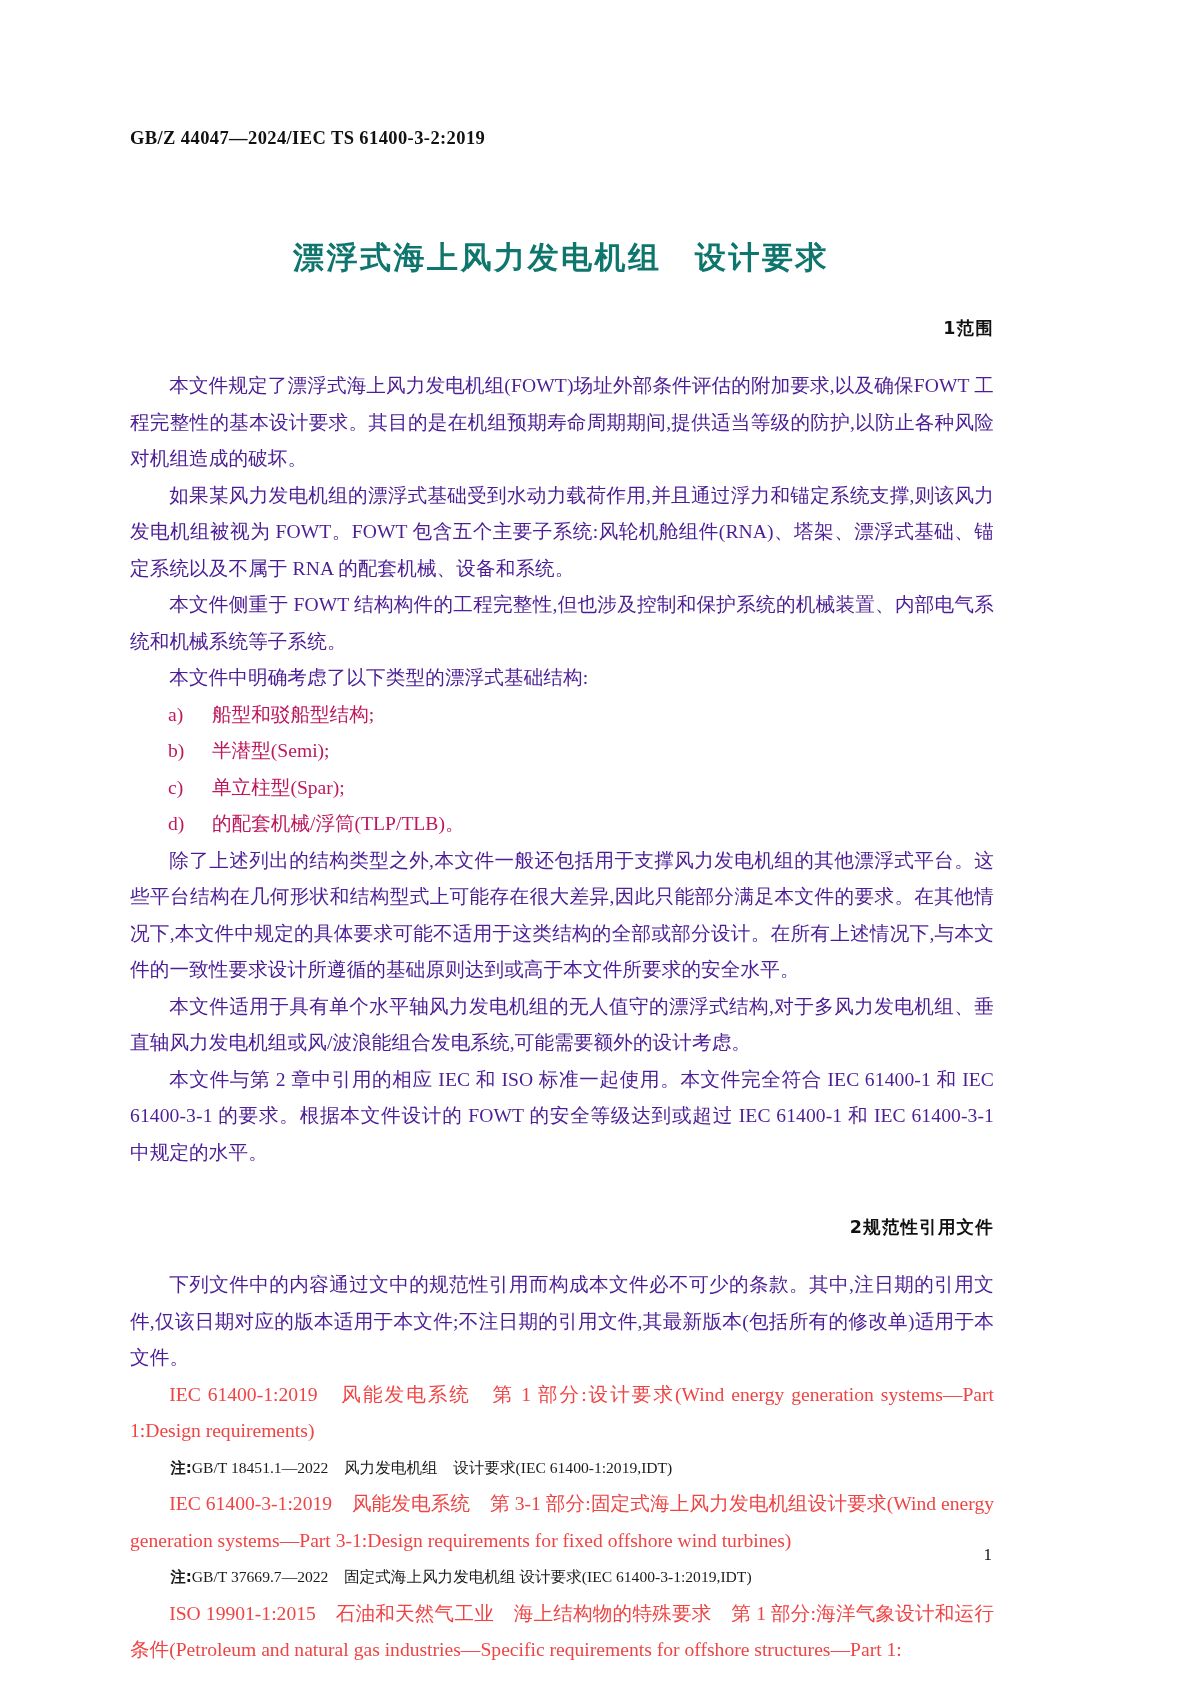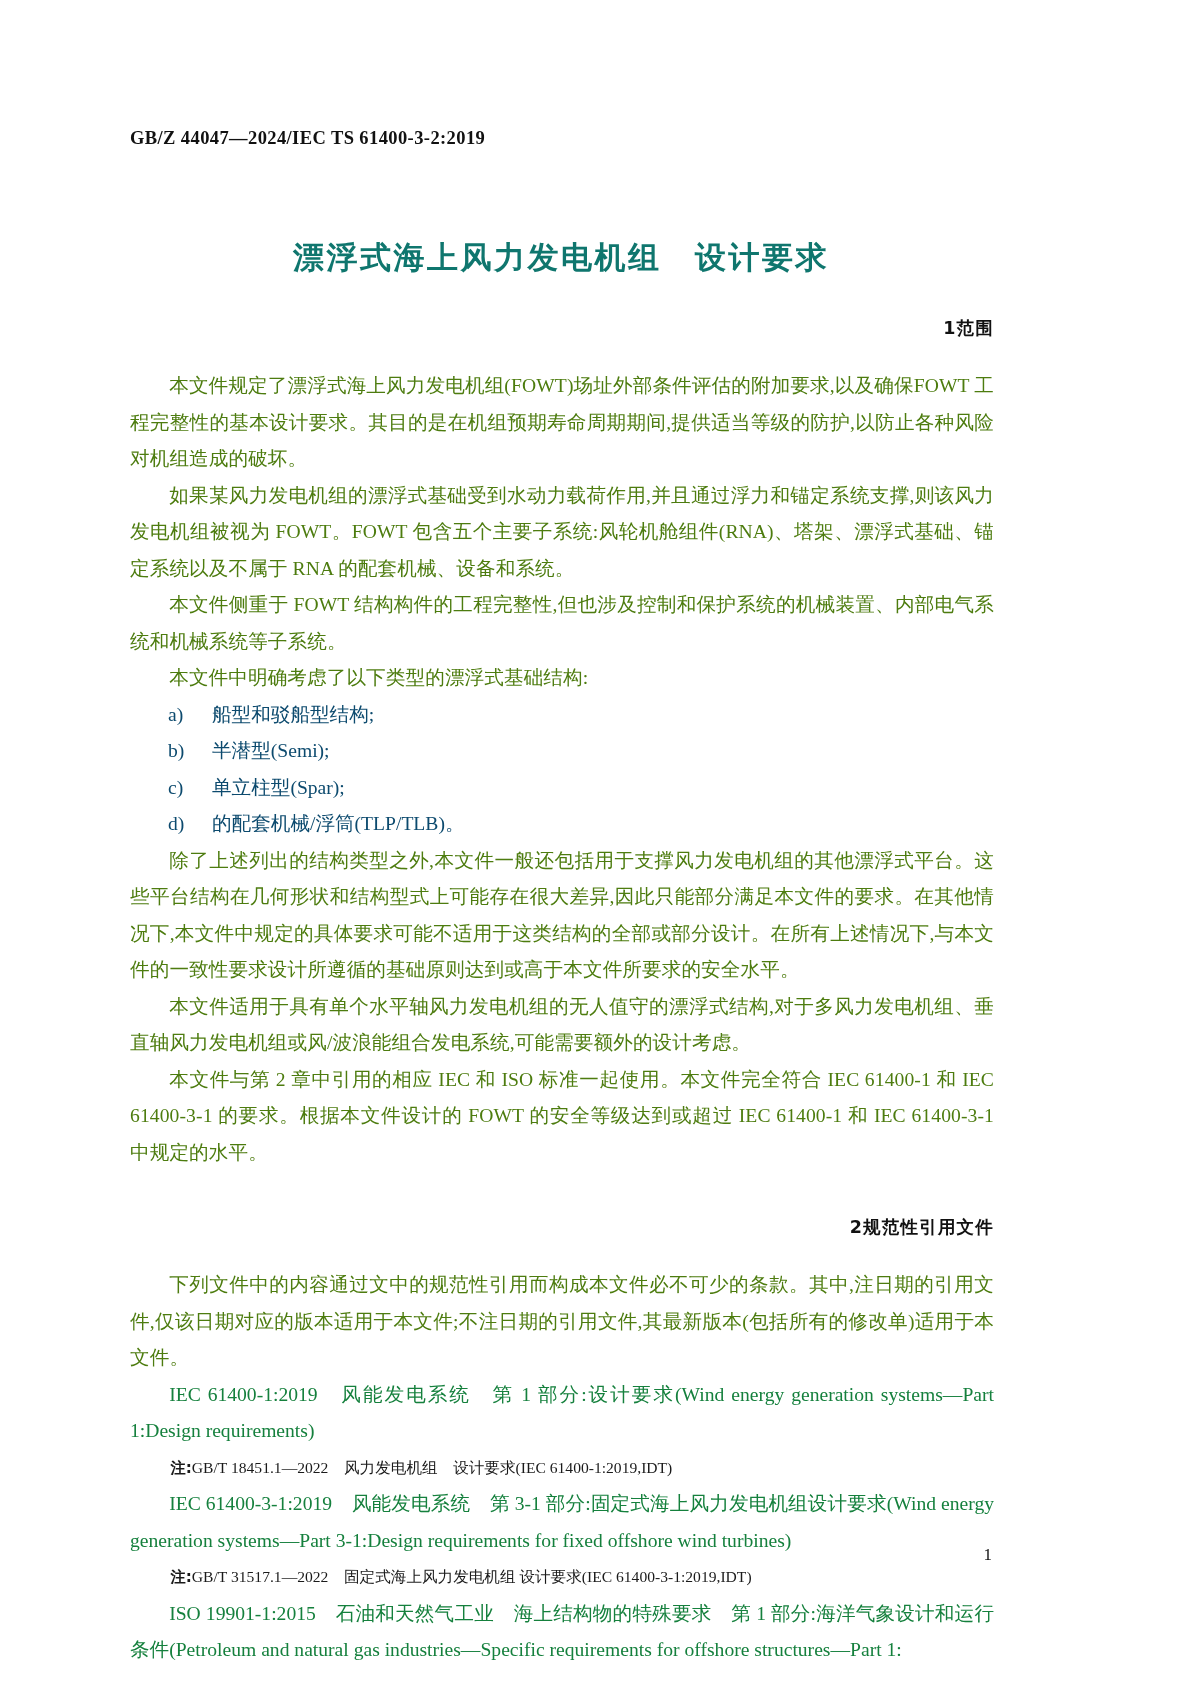--- a/index.html
+++ b/index.html
@@ -74,32 +74,32 @@
   .gap-before-heading { height: 46px; }
   p.body-text {
     margin: 0;
     padding: 0;
     font-size: 19.6px;
     line-height: 36.5px;
     text-align: justify;
     text-justify: inter-ideograph;
     text-indent: 2em;
     letter-spacing: 0.1px;
-    color: #4d7c0f;
+    color: #4c1d95;
     font-family: "Liberation Serif", "DejaVu Serif", serif;
   }
   p.ref-entry {
     margin: 0;
     padding: 0;
     font-size: 19.6px;
     line-height: 36.5px;
     text-align: justify;
     text-justify: inter-ideograph;
     text-indent: 2em;
-    color: #15803d;
+    color: #ef4444;
     font-family: "Liberation Serif", "DejaVu Serif", serif;
   }
   p.note-entry {
     margin: 0;
     padding: 0;
     font-size: 15.6px;
     line-height: 36.5px;
     text-indent: 2.6em;
     color: #1a1a1a;
     font-family: "Liberation Serif", "DejaVu Serif", serif;
@@ -110,21 +110,21 @@
     font-size: 15.2px;
   }
   ul.list-block {
     list-style: none;
     margin: 0;
     padding: 0;
   }
   ul.list-block li {
     font-size: 19.6px;
     line-height: 36.5px;
-    color: #0c4a6e;
+    color: #be185d;
     padding-left: 38px;
     text-indent: 0;
     font-family: "Liberation Serif", "DejaVu Serif", serif;
   }
   ul.list-block li .item-marker {
     display: inline-block;
     width: 44px;
     font-family: "Liberation Serif", "DejaVu Serif", serif;
   }
   .page-number {
@@ -176,21 +176,21 @@
       <span class="sec-num">2</span><span>规范性引用文件</span>
     </h2>
     <div class="gap-after-heading"></div>
 
     <p class="body-text">下列文件中的内容通过文中的规范性引用而构成本文件必不可少的条款。其中,注日期的引用文件,仅该日期对应的版本适用于本文件;不注日期的引用文件,其最新版本(包括所有的修改单)适用于本文件。</p>
 
     <p class="ref-entry">IEC 61400-1:2019　风能发电系统　第 1 部分:设计要求(Wind energy generation systems—Part 1:Design requirements)</p>
     <p class="note-entry"><span class="note-label">注:</span><span>GB/T 18451.1—2022　风力发电机组　设计要求(IEC 61400-1:2019,IDT)</span></p>
 
     <p class="ref-entry">IEC 61400-3-1:2019　风能发电系统　第 3-1 部分:固定式海上风力发电机组设计要求(Wind energy generation systems—Part 3-1:Design requirements for fixed offshore wind turbines)</p>
-    <p class="note-entry"><span class="note-label">注:</span><span>GB/T 31517.1—2022　固定式海上风力发电机组 设计要求(IEC 61400-3-1:2019,IDT)</span></p>
+    <p class="note-entry"><span class="note-label">注:</span><span>GB/T 37669.7—2022　固定式海上风力发电机组 设计要求(IEC 61400-3-1:2019,IDT)</span></p>
 
     <p class="ref-entry">ISO 19901-1:2015　石油和天然气工业　海上结构物的特殊要求　第 1 部分:海洋气象设计和运行条件(Petroleum and natural gas industries—Specific requirements for offshore structures—Part 1:</p>
 
   </div>
 
   <div class="page-number">1</div>
 
 </div>
 
 </body></html>

